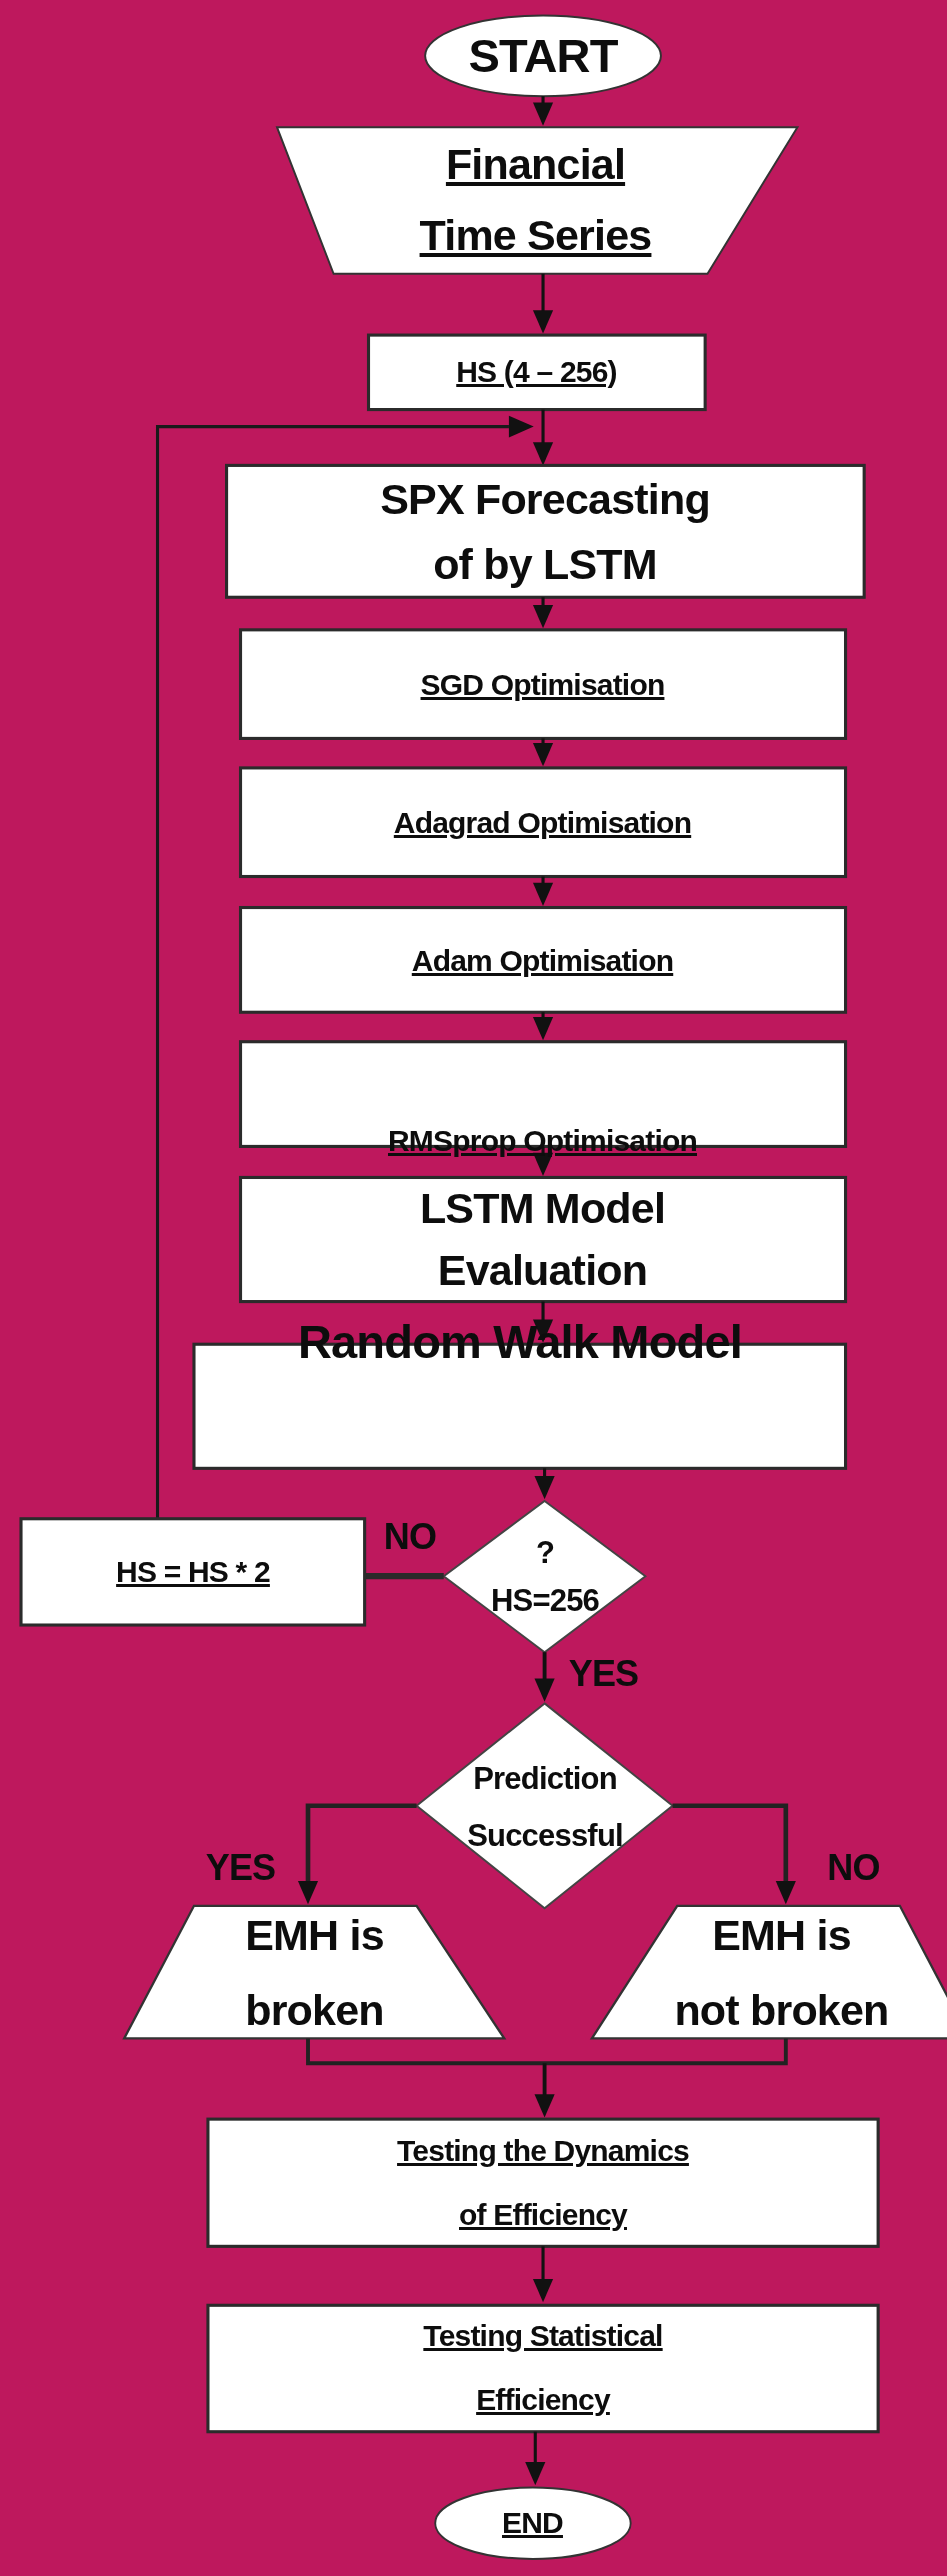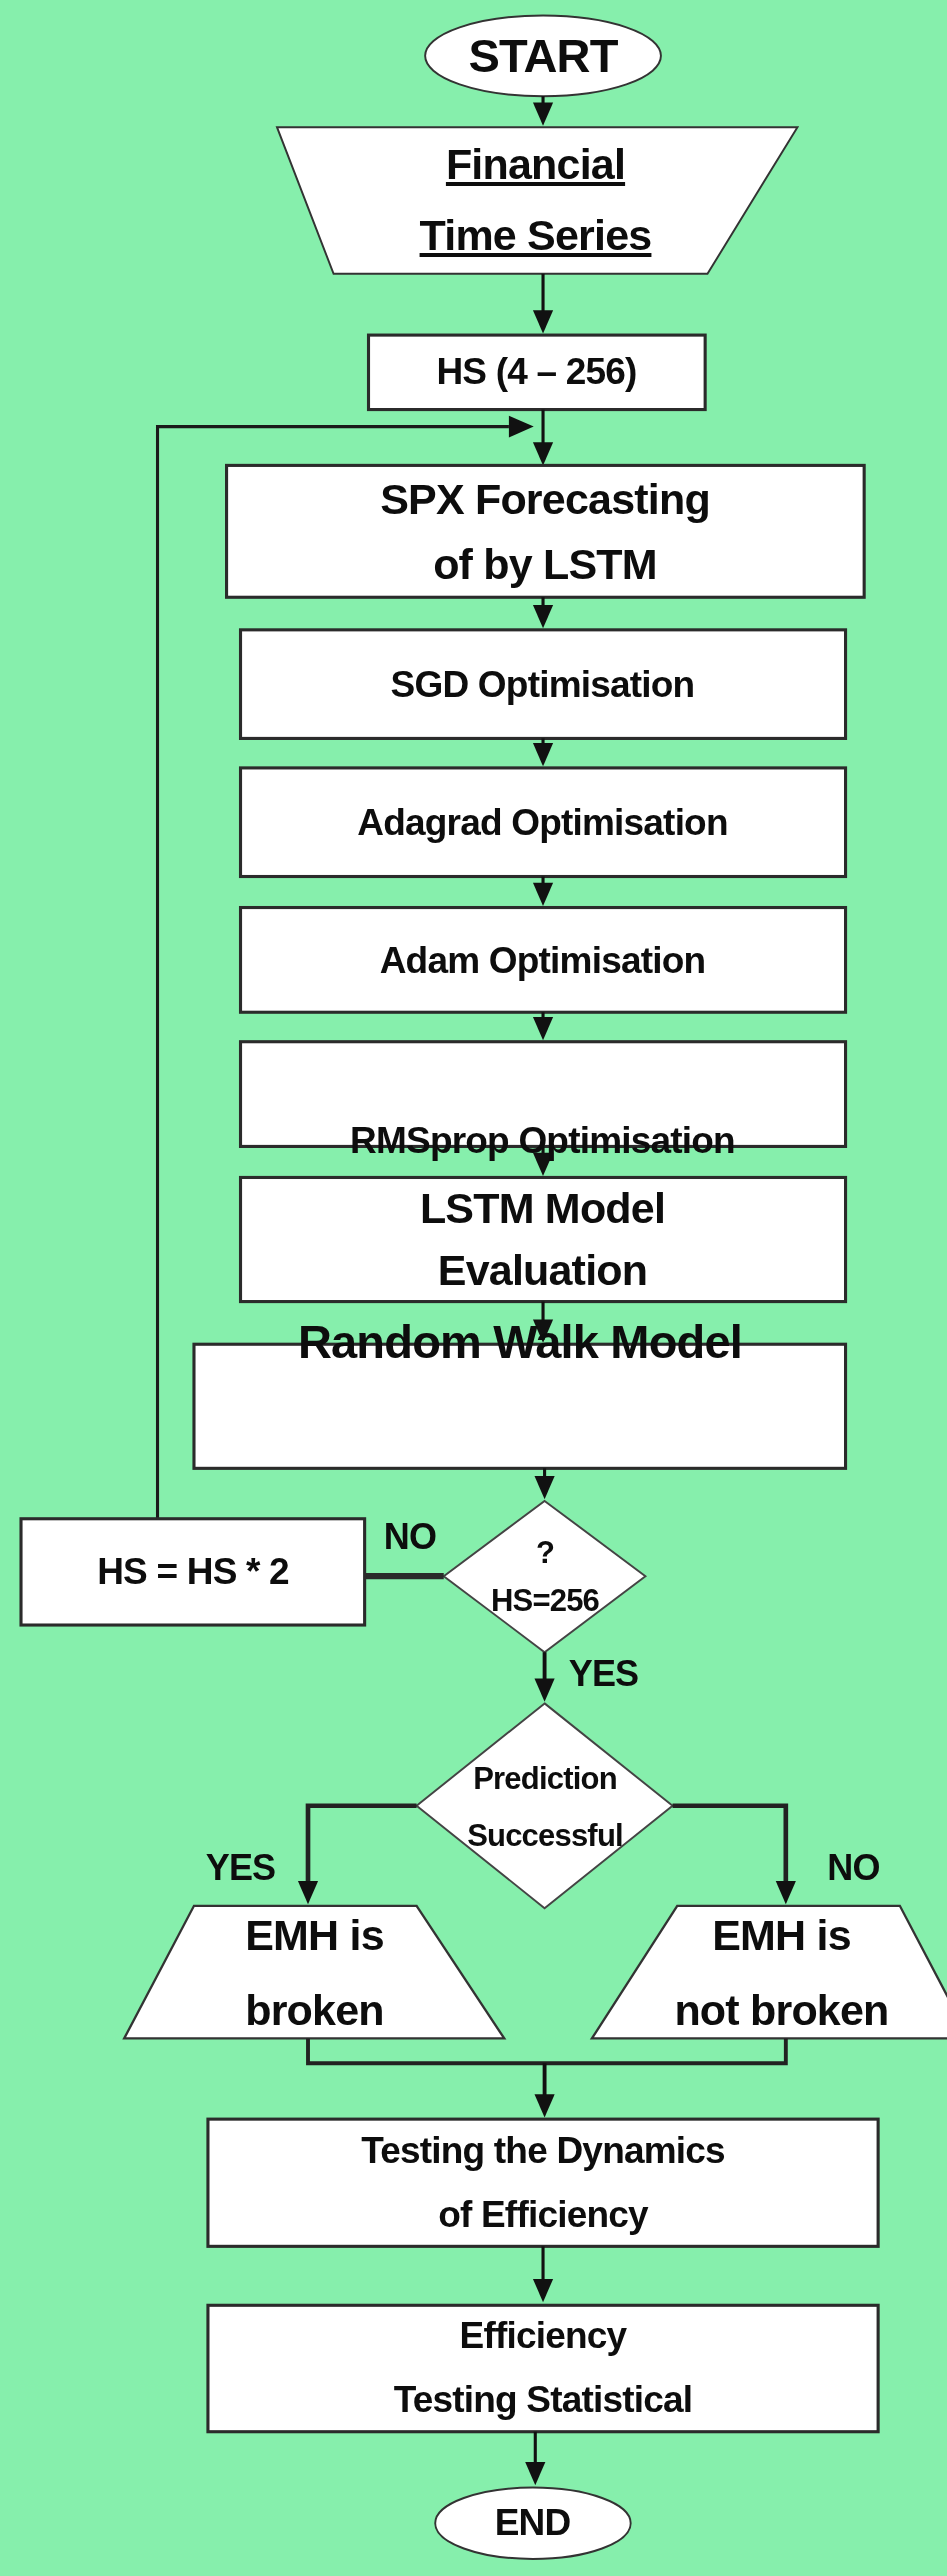--- a/index.html
+++ b/index.html
@@ -1,38 +1,38 @@
 <!DOCTYPE html>
 <html style="font-size:12.4px"><head>
 <meta charset="utf-8">
 <style>
   html,body{margin:0;padding:0;background:#ffffff;}
   .stage{
     position:relative;
     width:948px;
     height:2576px;
-    background:#86efac;
+    background:#be185d;
     font-family:"Liberation Sans", sans-serif;
     overflow:hidden;
   }
   .stage svg{position:absolute;left:0;top:0;}
   .label{
     position:absolute;
     display:flex;
     flex-direction:column;
     align-items:center;
     justify-content:center;
     text-align:center;
     font-weight:700;
     color:#0d0d0d;
     letter-spacing:-0.8px;
     white-space:nowrap;
   }
   .fs60{font-size:47px;}
-  .fs58{font-size:37px;}
+  .fs58{font-size:30px;text-decoration:underline;}
   .fs56{font-size:43px;}
   .fs46{font-size:36px;}
   .fs40{font-size:31px;}
   .lh92{line-height:71px;text-decoration:underline;}
   .lh84{line-height:65px;}
   .lh80{line-height:62px;}
   .lh97{line-height:75px;}
   .lh82{line-height:64px;text-align:right;}
   .lh73{line-height:57px;}
   .lh62{line-height:48px;}
@@ -186,22 +186,22 @@
     <div>EMH is</div>
     <div>not broken</div>
   </div>
 
   <div class="label fs58 lh82" style="left:208px;top:2119px;width:670px;height:127px;">
     <div>Testing the Dynamics</div>
     <div>of Efficiency</div>
   </div>
 
   <div class="label fs58 lh82" style="left:208px;top:2305px;width:670px;height:126px;">
+    <div>Testing Statistical</div>
     <div>Efficiency</div>
-    <div>Testing Statistical</div>
   </div>
 
   <div class="label fs58" style="left:435px;top:2489px;width:195px;height:68px;">END</div>
 
   <div class="label fs46" style="left:371px;top:1513px;width:78px;height:47px;">NO</div>
   <div class="label fs46" style="left:557px;top:1651px;width:93px;height:45px;">YES</div>
   <div class="label fs46" style="left:194px;top:1845px;width:93px;height:45px;">YES</div>
   <div class="label fs46" style="left:807px;top:1845px;width:93px;height:45px;">NO</div>
 
 </div>

